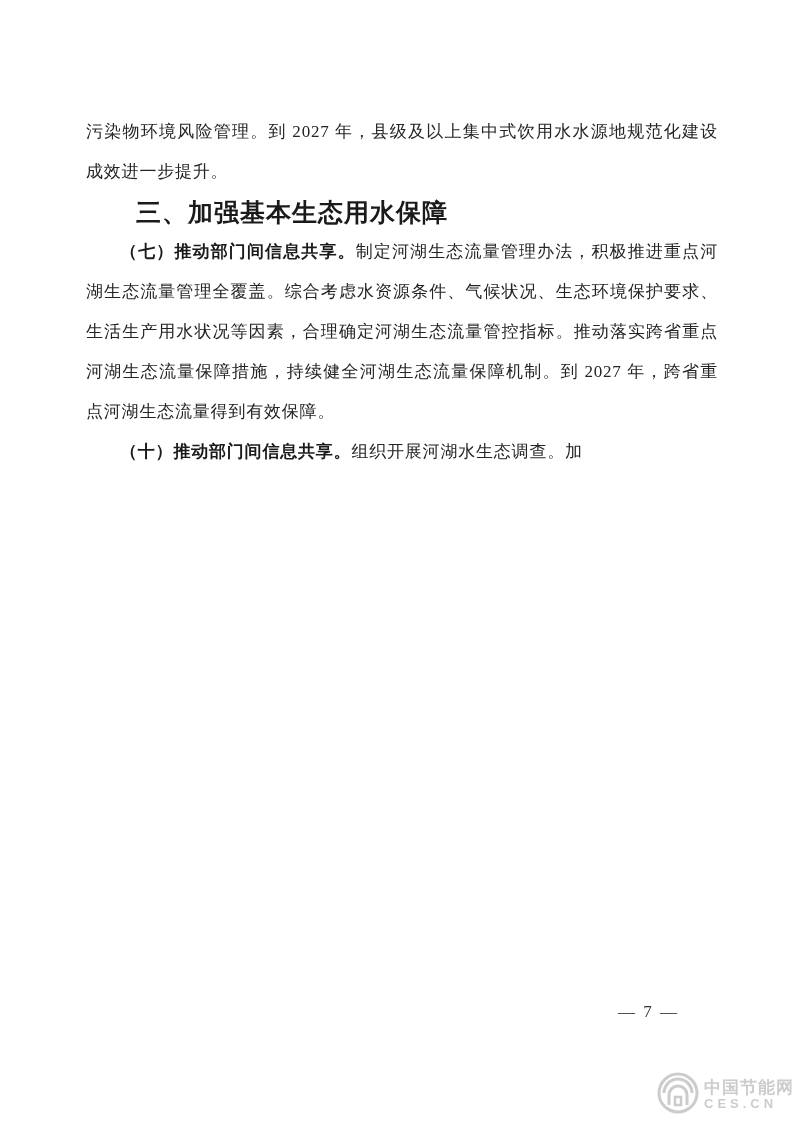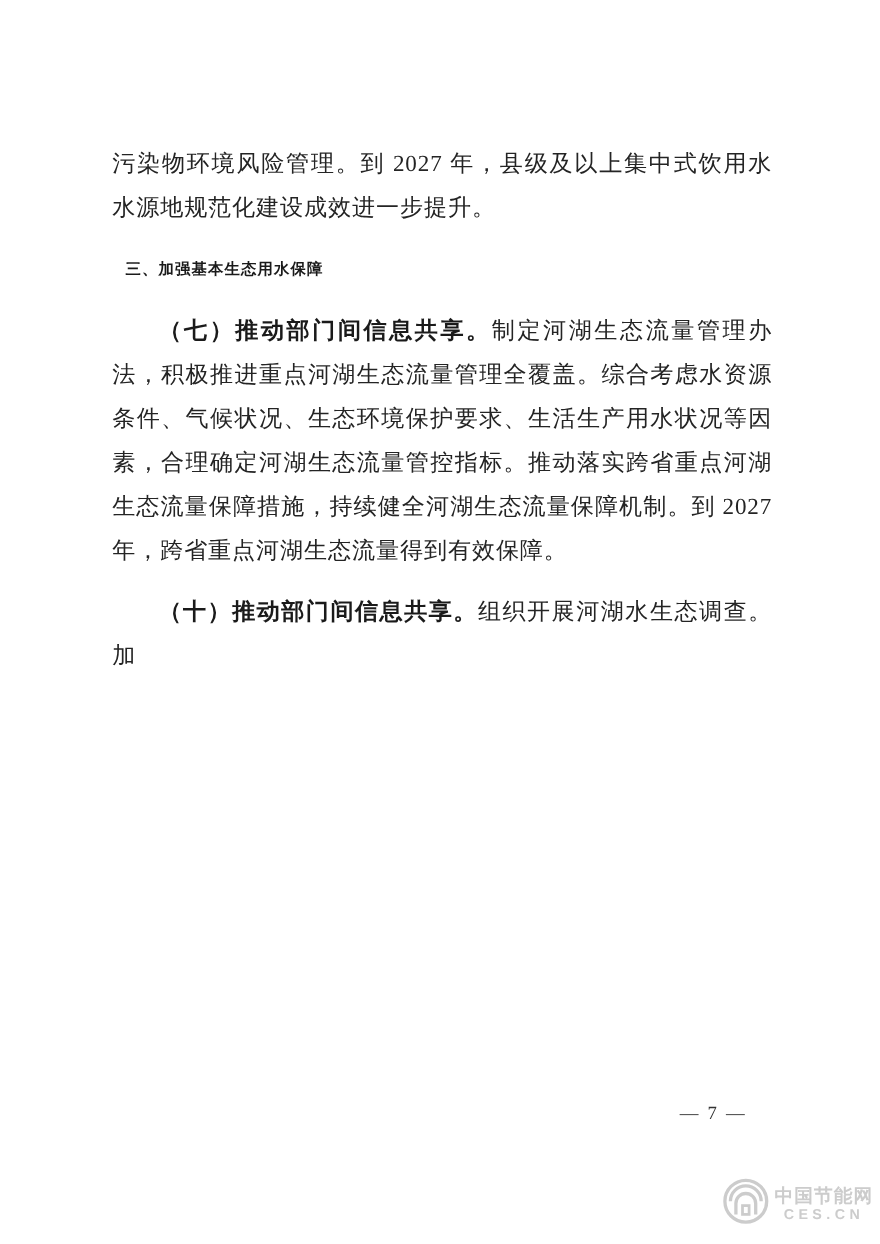--- a/index.html
+++ b/index.html
@@ -16,35 +16,35 @@
     font-family: "Liberation Serif", "DejaVu Serif", serif;
     color: #222222;
   }
   .content {
     position: absolute;
     left: 86px;
     top: 112px;
     width: 632px;
   }
   .para {
-    margin: 16px;
-    font-size: 21px;
+    margin: 0;
+    font-size: 17px;
     line-height: 40px;
     letter-spacing: 0.8px;
     text-align: justify;
     text-justify: inter-character;
     color: #242424;
   }
   .para.cont { text-indent: 0; }
   .para.indent { text-indent: 2em; }
   .heading {
     margin: 0;
     font-family: "Liberation Sans", "DejaVu Sans", sans-serif;
     font-weight: bold;
-    font-size: 14px;
+    font-size: 25px;
     line-height: 40px;
     letter-spacing: 1px;
     text-indent: 2em;
     color: #1a1a1a;
   }
   .lead {
     font-weight: bold;
     color: #1a1a1a;
   }
   .page-number {
@@ -64,21 +64,20 @@
     display: flex;
     align-items: center;
     gap: 4px;
     color: #cccccc;
     user-select: none;
   }
   .watermark .wm-text {
     display: flex;
     flex-direction: column;
     line-height: 1.05;
-    text-align: center;
   }
   .watermark .wm-line1 {
     font-family: "Liberation Sans", sans-serif;
     font-weight: bold;
     font-size: 17px;
     letter-spacing: 1px;
   }
   .watermark .wm-line2 {
     font-family: Liberation Sans, sans-serif;
     font-weight: bold;

